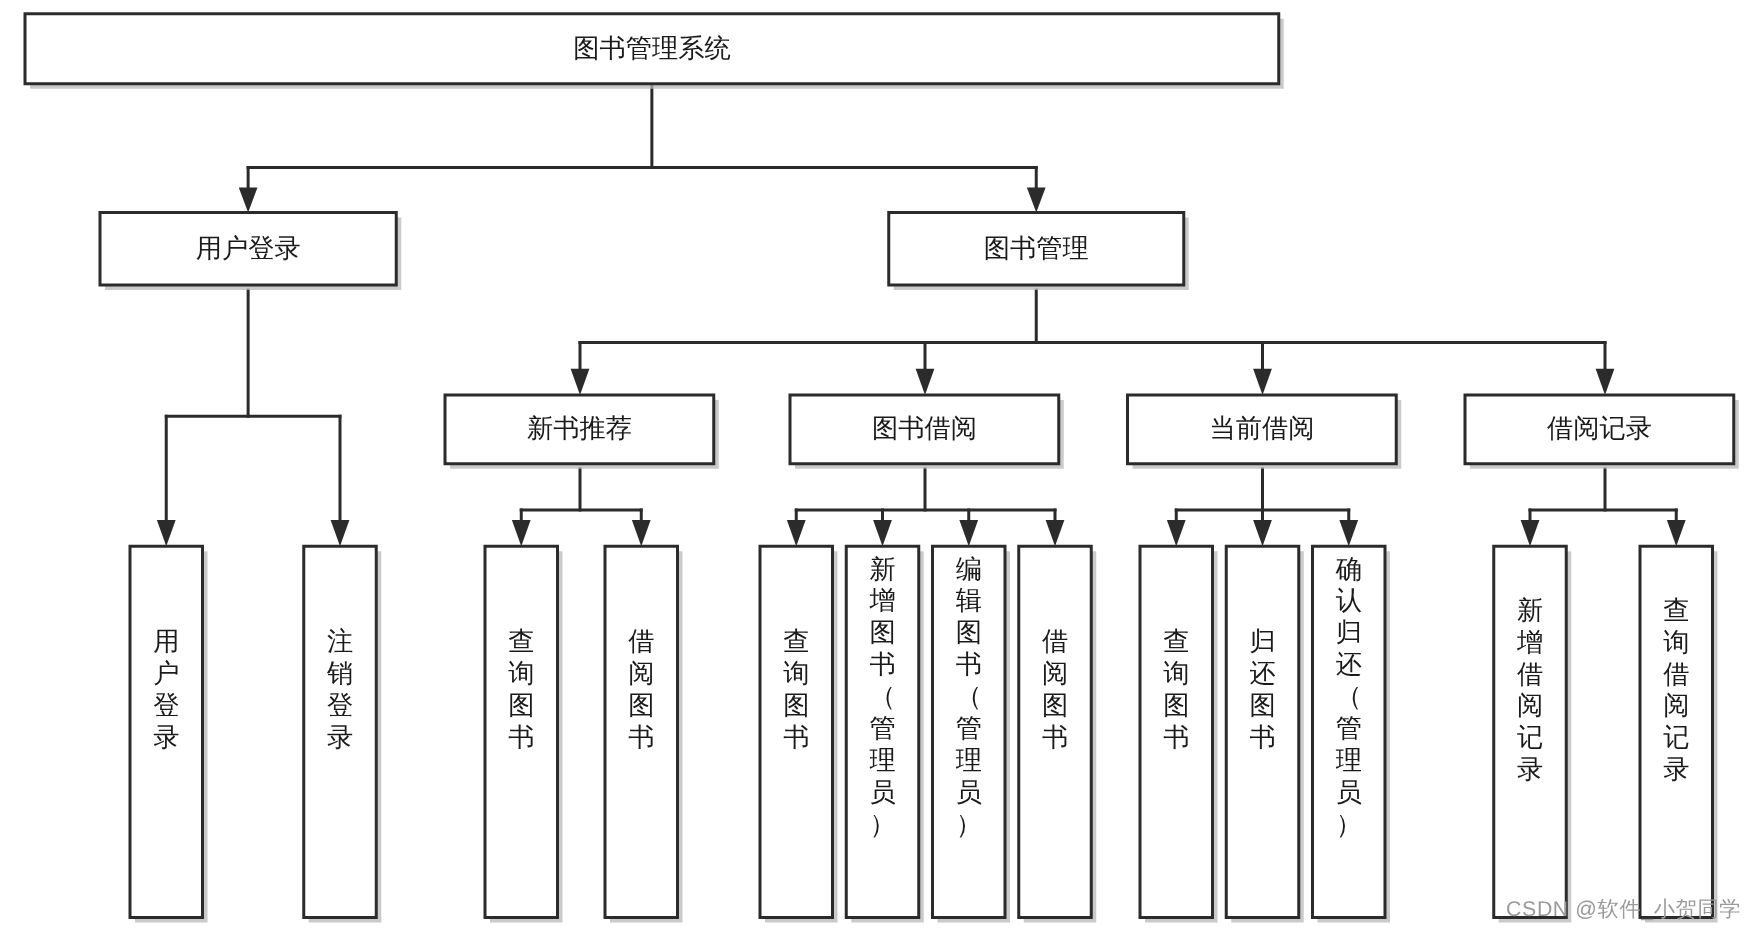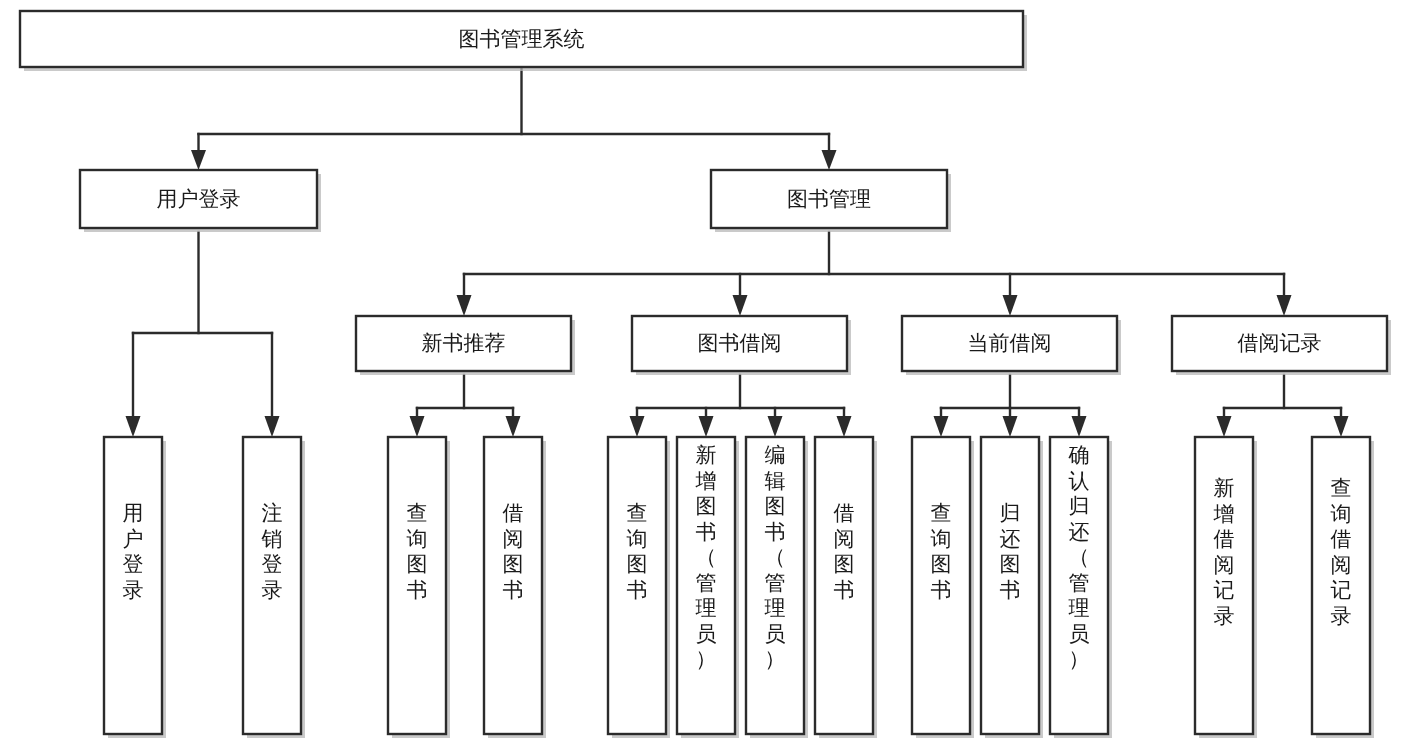--- a/index.html
+++ b/index.html
@@ -263,13 +263,14 @@
       </g>
 
       <g>
         <rect class="node-shadow" x="1316" y="441" width="58" height="297"></rect>
         <rect class="node-box" x="1312" y="437" width="58" height="297"></rect>
         <text class="node-label-vertical" x="1341" y="495"><tspan x="1341" dy="0">查</tspan><tspan x="1341" dy="25.5">询</tspan><tspan x="1341" dy="25.5">借</tspan><tspan x="1341" dy="25.5">阅</tspan><tspan x="1341" dy="25.5">记</tspan><tspan x="1341" dy="25.5">录</tspan></text>
       </g>
     </g>
   </svg>
 
+  <div class="watermark">CSDN @软件_小贺同学</div>
 </div>
 
 </body></html>

